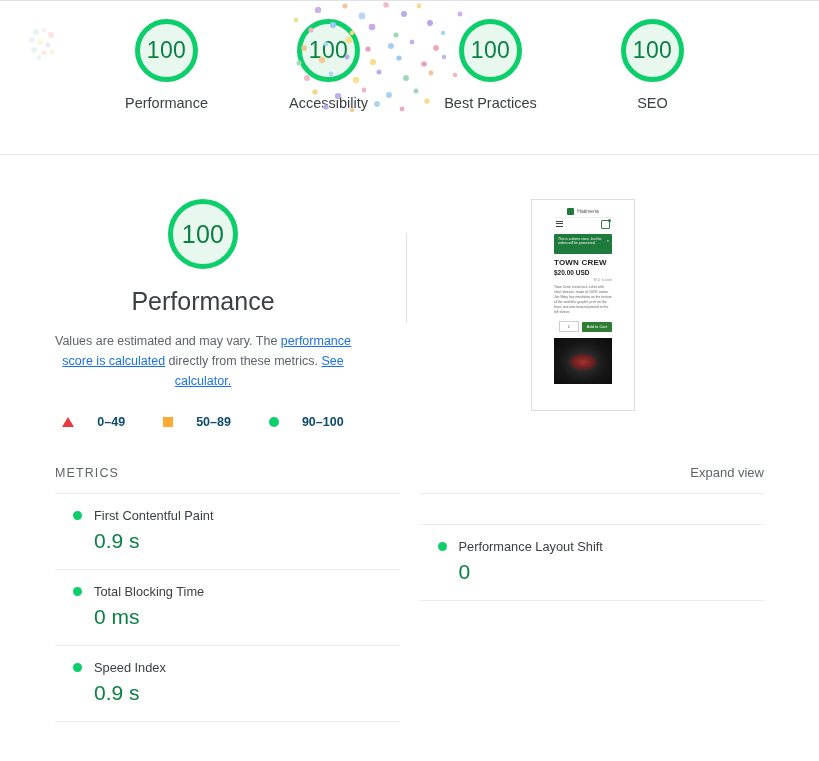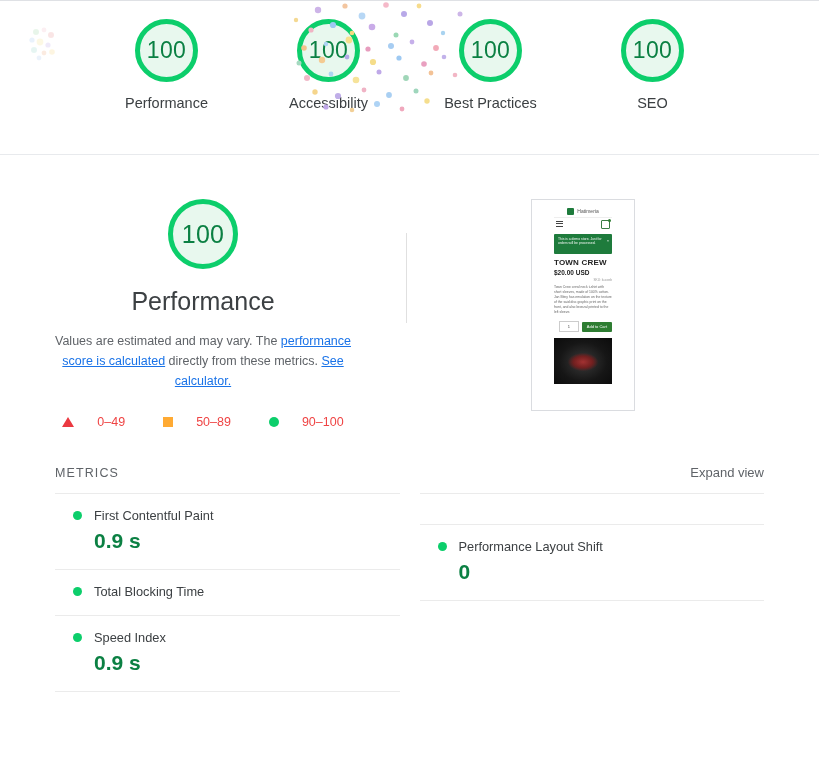--- a/index.html
+++ b/index.html
@@ -163,21 +163,22 @@
     margin-top: 24px;
     display: flex;
     gap: 38px;
     align-items: center;
   }
   .legend-item {
     display: flex;
     align-items: center;
     gap: 23px;
     font-size: 12.5px;
-    color: #ef4444;
+    color: #0c4a6e;
+    font-weight: bold;
   }
   .sw-fail {
     width: 0; height: 0;
     border-left: 6px solid transparent;
     border-right: 6px solid transparent;
     border-bottom: 10px solid #eb3941;
   }
   .sw-average {
     width: 10px; height: 10px;
     background: #fa3;
@@ -375,21 +376,21 @@
   }
   .metric-name {
     font-size: 12.8px;
     color: #3c4043;
   }
   .metric-value {
     margin-top: 6px;
     margin-left: 21px;
     font-size: 21px;
     color: #0b8043;
-    font-weight: 700;
+    font-weight: 400;
   }
   .metric.last { border-bottom: 1px solid #ebebeb; }
 </style>
 </head>
 <body>
 
 <div class="top-rule"></div>
 
 <div class="scores-header">
 
@@ -570,20 +571,21 @@
           <span class="metric-name">First Contentful Paint</span>
         </div>
         <div class="metric-value">0.9 s</div>
       </div>
 
       <div class="metric">
         <div class="metric-head">
           <span class="metric-dot"></span>
           <span class="metric-name">Total Blocking Time</span>
         </div>
+        <div class="metric-value">0 ms</div>
       </div>
 
       <div class="metric last">
         <div class="metric-head">
           <span class="metric-dot"></span>
           <span class="metric-name">Speed Index</span>
         </div>
         <div class="metric-value">0.9 s</div>
       </div>
     </div>

